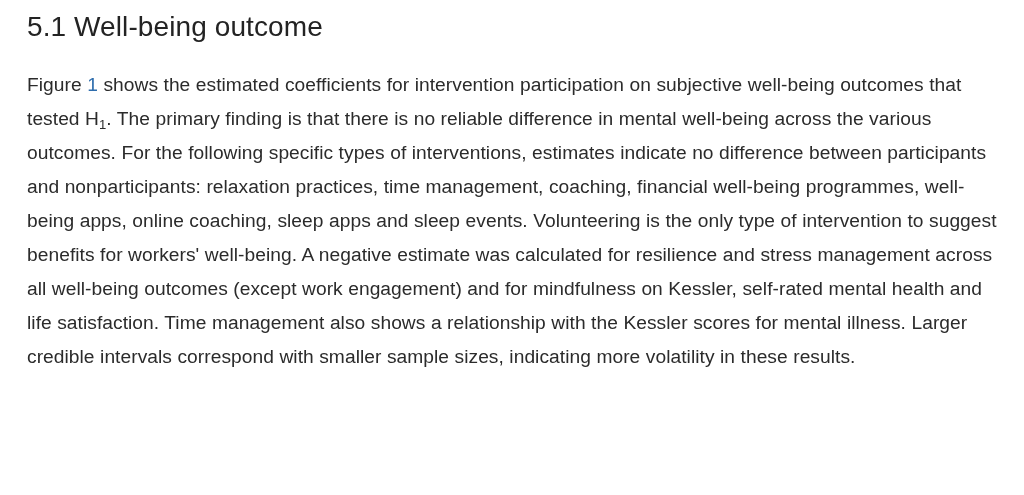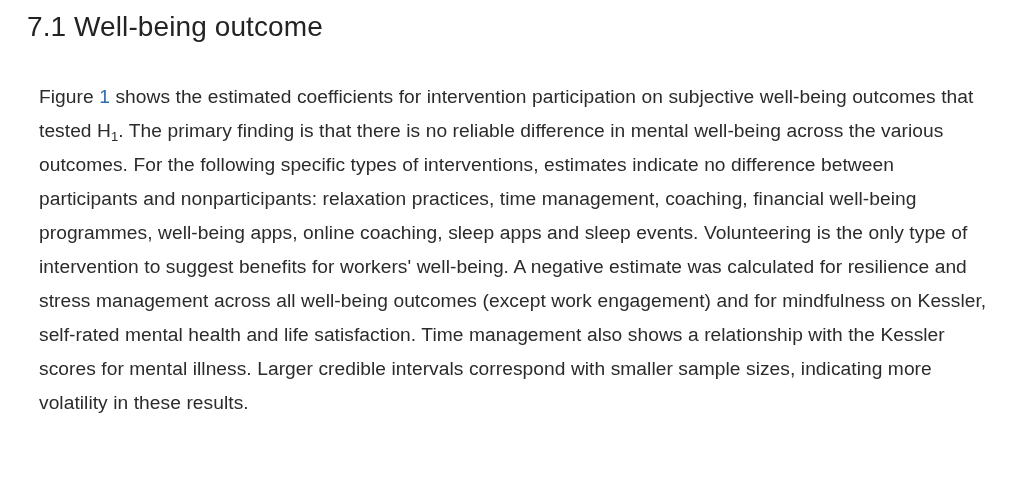--- a/index.html
+++ b/index.html
@@ -34,21 +34,21 @@
     color: #232323;
     margin: 0;
     padding-top: 10px;
     letter-spacing: 0.1px;
   }
 
   .body-paragraph {
     font-size: 19.2px;
     line-height: 34px;
     color: #2b2b2b;
-    margin: 12px;
+    margin: 0;
     padding-top: 24px;
     max-width: 982px;
     text-align: left;
     letter-spacing: 0.05px;
     word-spacing: 0.1px;
   }
 
   .inline-link {
     color: #2e6dad;
     text-decoration: none;
@@ -62,18 +62,18 @@
     position: relative;
     bottom: -0.28em;
   }
 </style>
 </head>
 <body>
 
 <div class="page">
   <div class="section">
 
-    <h2 class="section-heading">7.1 Well-being outcome</h2>
+    <h2 class="section-heading">5.1 Well-being outcome</h2>
 
     <p class="body-paragraph"><span>Figure </span><a class="inline-link" href="#">1</a><span> shows the estimated coefficients for intervention participation on subjective well-being outcomes that tested H</span><sub class="hyp-sub">1</sub><span>. The primary finding is that there is no reliable difference in mental well-being across the various outcomes. For the following specific types of interventions, estimates indicate no difference between participants and nonparticipants: relaxation practices, time management, coaching, financial well-being programmes, well-being apps, online coaching, sleep apps and sleep events. Volunteering is the only type of intervention to suggest benefits for workers' well-being. A negative estimate was calculated for resilience and stress management across all well-being outcomes (except work engagement) and for mindfulness on Kessler, self-rated mental health and life satisfaction. Time management also shows a relationship with the Kessler scores for mental illness. Larger credible intervals correspond with smaller sample sizes, indicating more volatility in these results.</span></p>
 
   </div>
 </div>
 
 </body></html>

